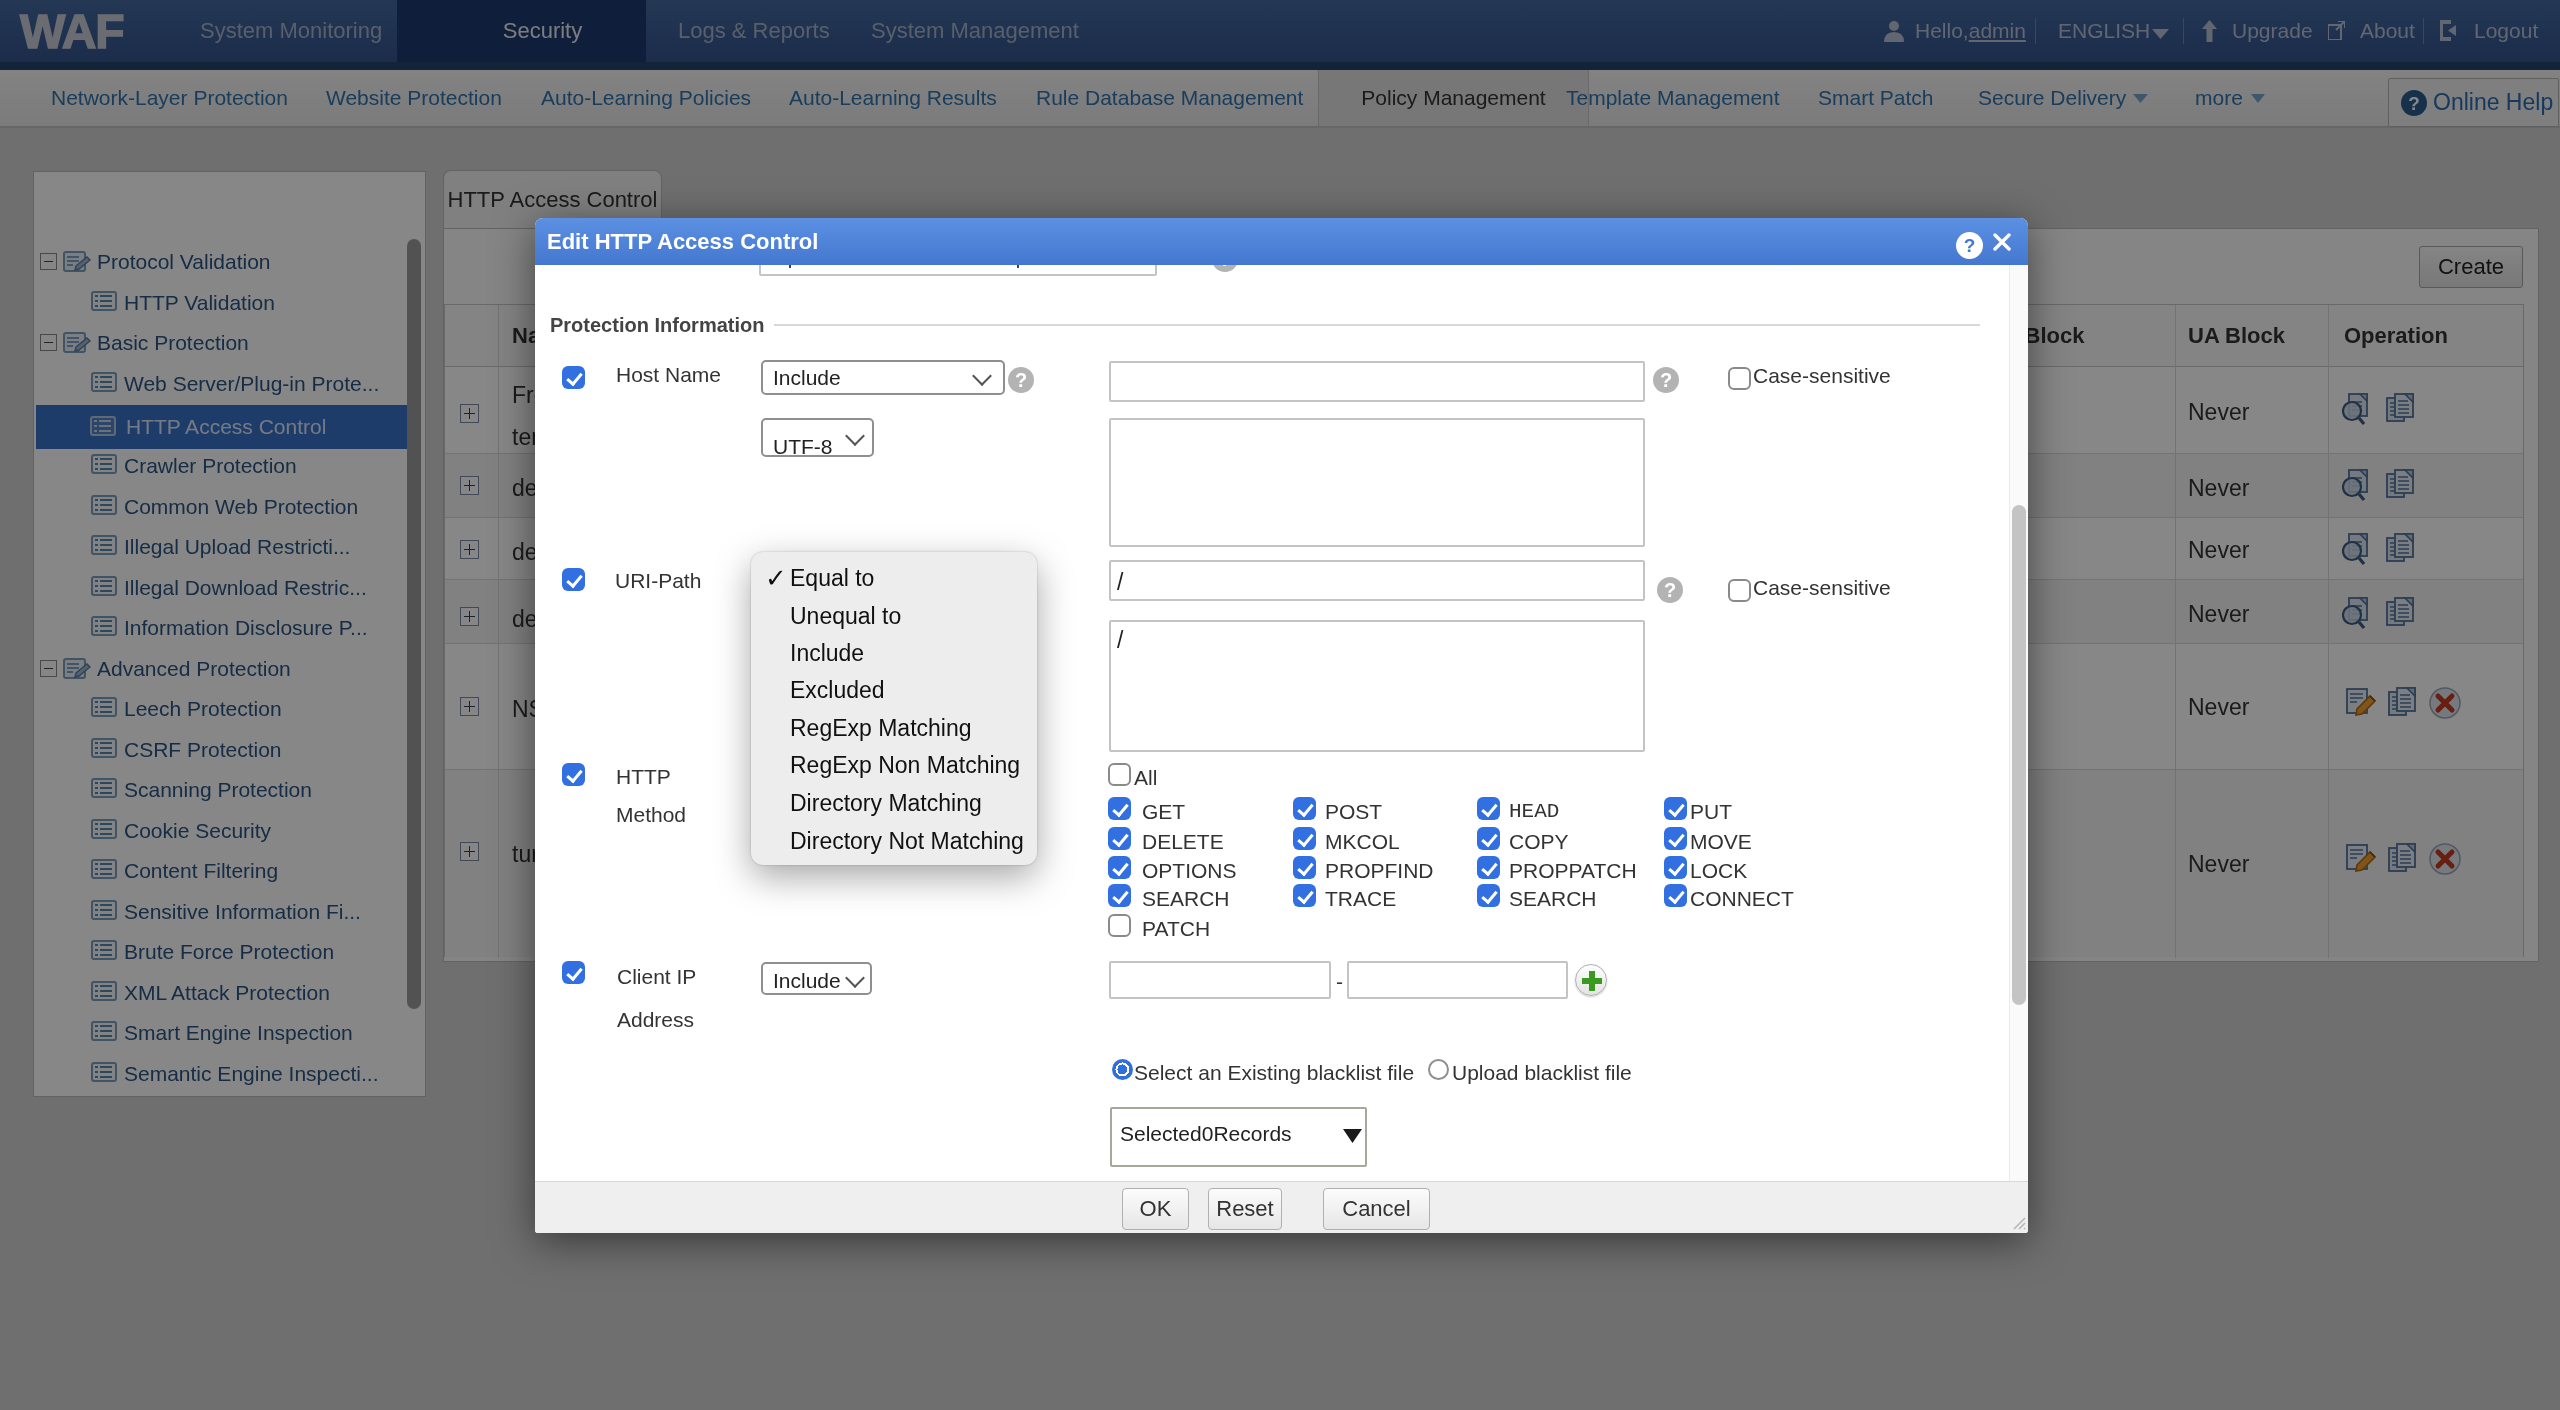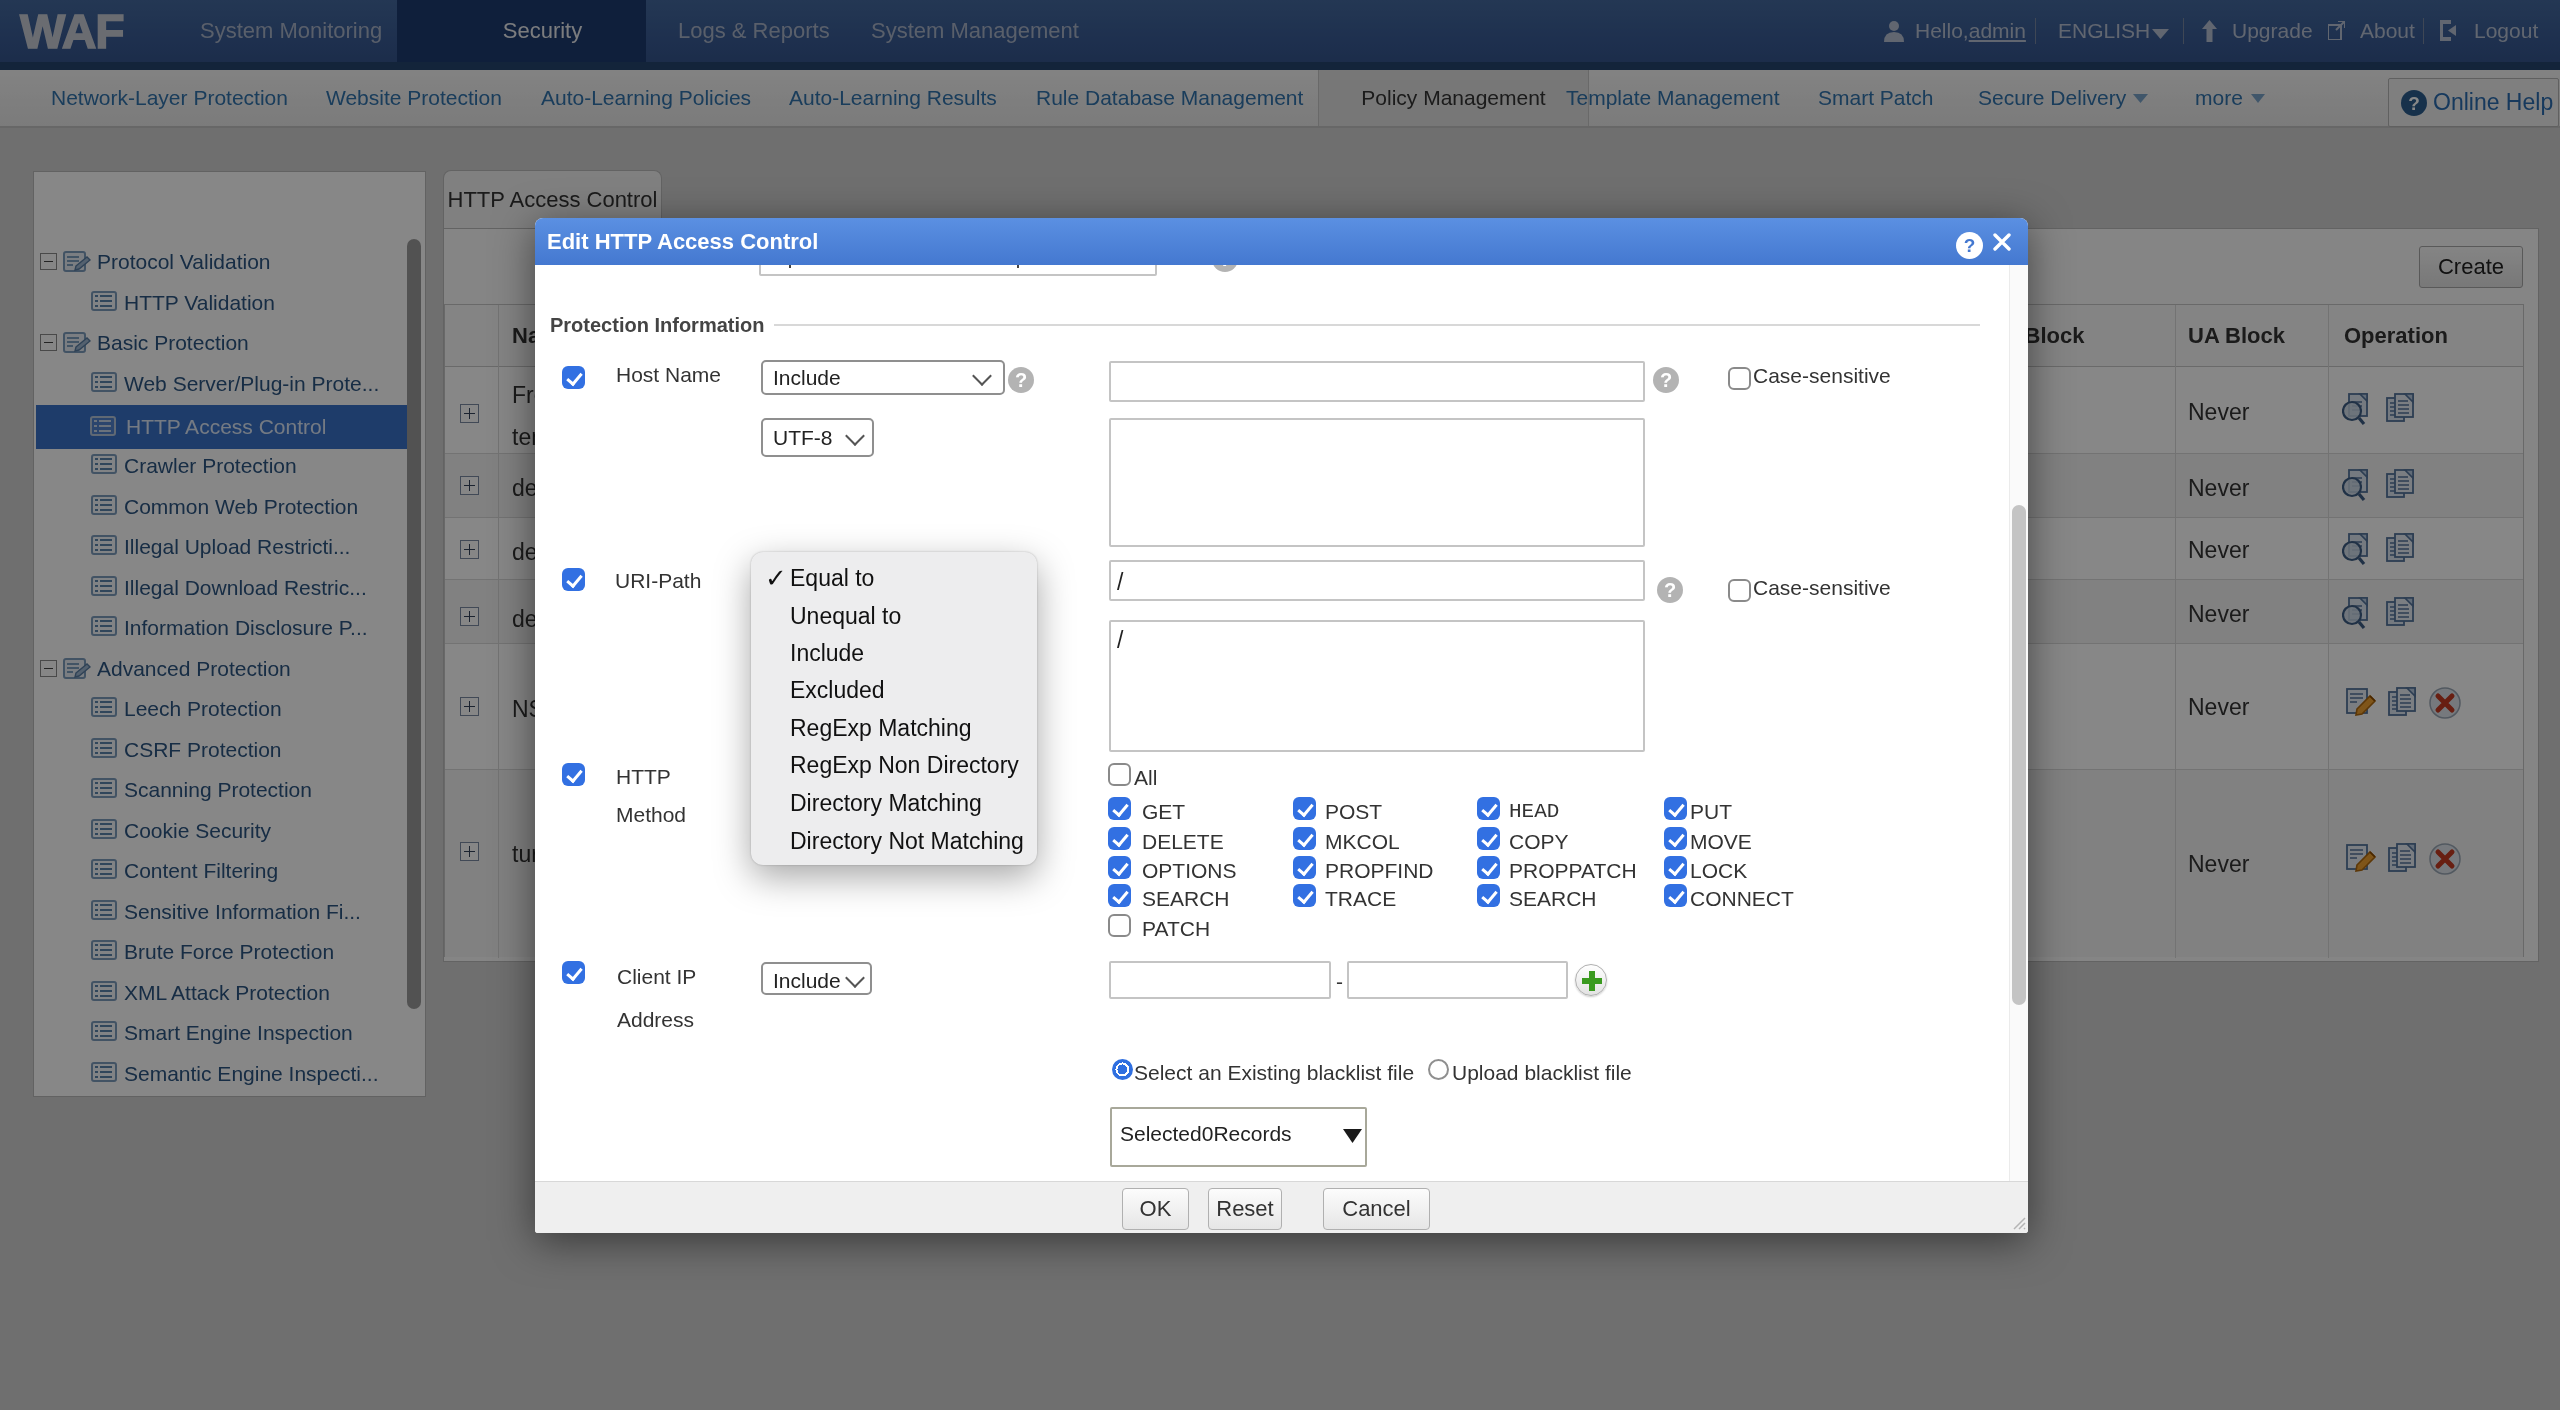--- a/index.html
+++ b/index.html
@@ -385,21 +385,21 @@
         <span class="sv" style="line-height:32px;">Include</span>
       <div class="chev" style="right:14px;top:7px;"></div>
       </div>
     <div class="qm" style="left:473px;top:102px;">?</div>
     <div class="inp" style="left:574px;top:96px;width:536px;height:41px;"></div>
     <div class="qm" style="left:1118px;top:102px;">?</div>
     <div class="cbu" style="left:1193px;top:102px;"></div>
     <div class="mlabel" style="left:1218px;top:99px;">Case-sensitive</div>
 
     <div class="sel" style="left:226px;top:153px;width:113px;height:39px;">
-        <span class="sv" style="line-height:36px;">UTF-8</span>
+        <span class="sv" style="line-height:36px;margin-top:9px;">UTF-8</span>
       <div class="chev" style="right:10px;top:9px;"></div>
       </div>
     <div class="inp" style="left:574px;top:153px;width:536px;height:129px;"></div>
 
     <div class="cb" style="left:27px;top:303px;"></div>
     <div class="mlabel" style="left:80px;top:304px;">URI-Path</div>
     <div class="inp" style="left:574px;top:295px;width:536px;height:41px;">
         <span style="position:absolute;left:6px;top:7px;font-size:23px;color:#222;">/</span>
       </div>
     <div class="qm" style="left:1122px;top:312px;">?</div>
@@ -487,16 +487,16 @@
     </svg>
 </div>
 
 <div id="ddmenu">
   <div id="dd-check" style="top:8px;">✓</div>
   <div class="dd-item" style="top:8px;">Equal to</div>
   <div class="dd-item" style="top:46px;">Unequal to</div>
   <div class="dd-item" style="top:83px;">Include</div>
   <div class="dd-item" style="top:120px;">Excluded</div>
   <div class="dd-item" style="top:158px;">RegExp Matching</div>
-  <div class="dd-item" style="top:195px;">RegExp Non Directory</div>
+  <div class="dd-item" style="top:195px;">RegExp Non Matching</div>
   <div class="dd-item" style="top:233px;">Directory Matching</div>
   <div class="dd-item" style="top:271px;">Directory Not Matching</div>
 </div>
 
 </body></html>

